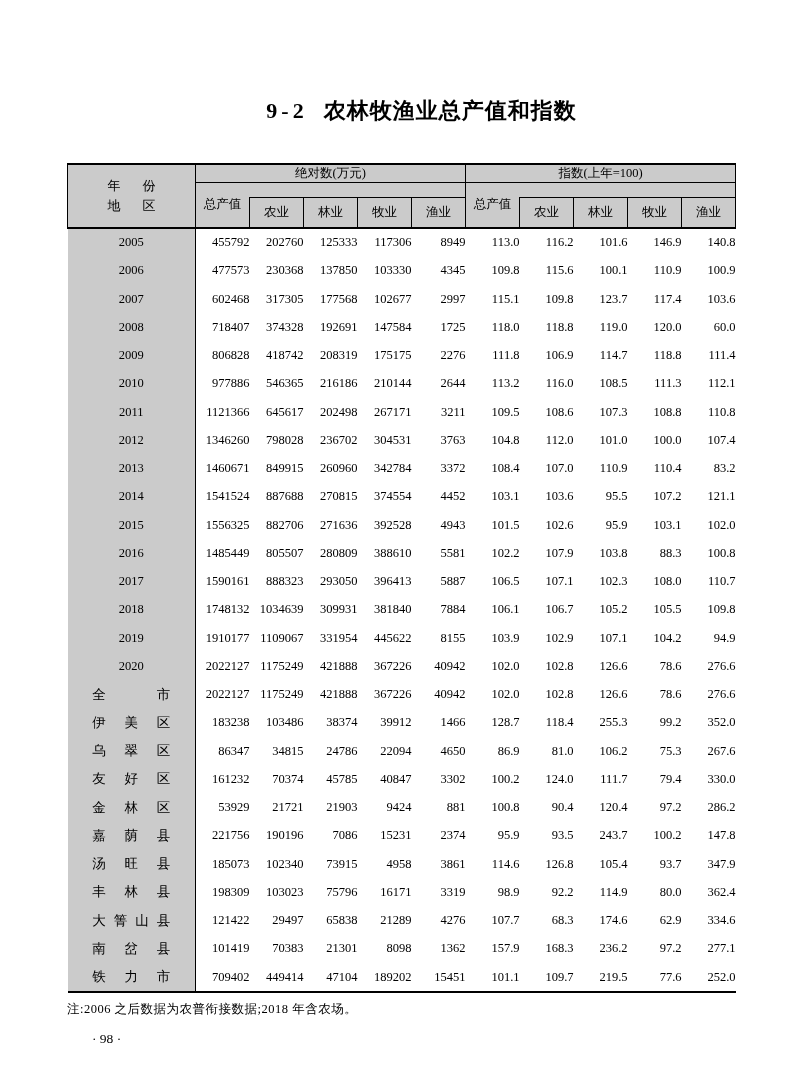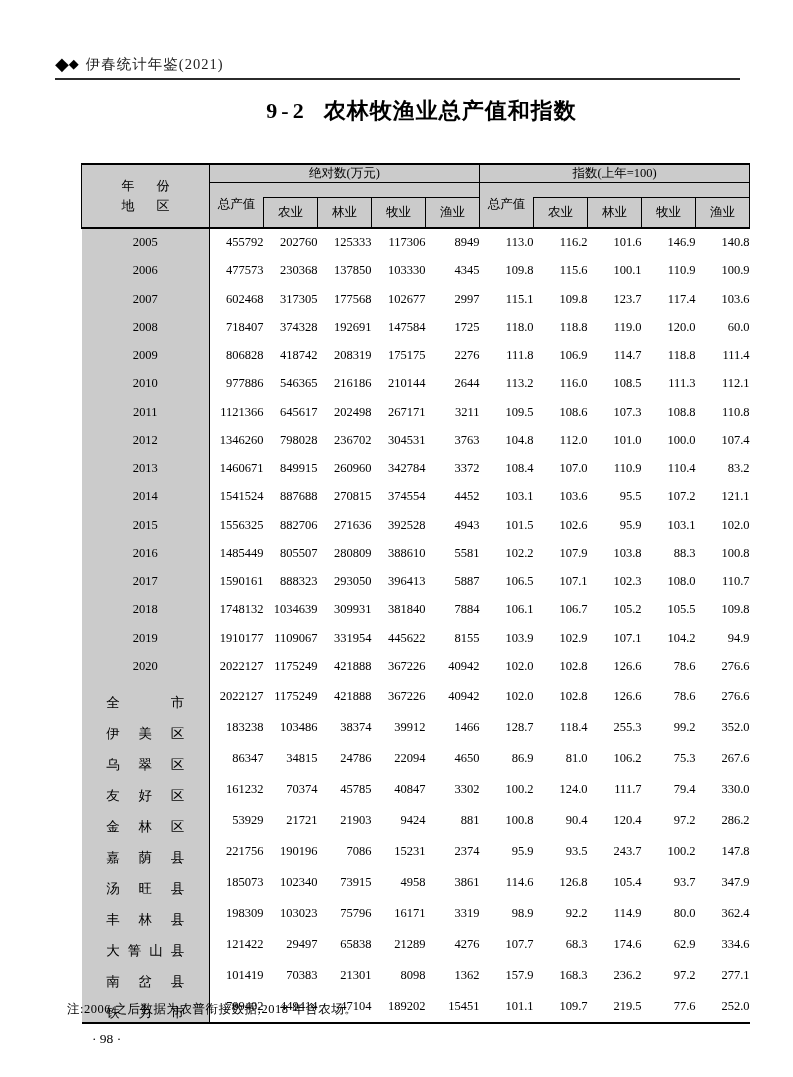--- a/index.html
+++ b/index.html
@@ -17,21 +17,21 @@
   .brandbar .d2 { font-size:13px; line-height:24px; vertical-align:bottom; margin-right:7px; }
   .brandbar .brand-text { font-size:14.5px; line-height:24px; color:#1c1c1c; letter-spacing:1px; }
   
   .page-title {
     position:absolute; top:96px; left:0; width:100%;
     text-align:center; font-weight:bold; font-size:22px;
     font-family:"Liberation Sans",sans-serif; letter-spacing:1px;margin-left:25px;
   }
   .page-title .tno { letter-spacing:4px; margin-right:16px; font-family:"Liberation Serif",serif; }
   
-  .yb-table-wrap { position:absolute; top:163px; left:81px; }
+  .yb-table-wrap { position:absolute; top:163px; left:67px; }
   table.yb { border-collapse:collapse; table-layout:fixed; width:668px; }
   table.yb th, table.yb td { padding:0; margin:0; }
   thead th {
     background:#cbcbcb; font-weight:normal; font-size:12.5px;
     text-align:center; vertical-align:middle;
   }
   tr.hr1 { height:18px; } tr.hr2 { height:15px;margin-left:36px; } tr.hr3 { height:30px; }
   .th-corner {
     border-top:2px solid #000; border-left:1px solid #000;
     border-right:1.5px solid #000; border-bottom:2px solid #000;
@@ -48,35 +48,32 @@
   .th-sub { border:1px solid #000; border-bottom:2px solid #000; }
   
   tbody td { height:28.25px; font-size:12.5px; vertical-align:middle; }
   td.rowhead {
     background:#cbcbcb; border-right:1.5px solid #000; text-align:center;
   }
   td.num { text-align:right; padding-right:8px; }
   tbody tr:last-child td { border-bottom:2px solid #000; }
   .region-label {
     display:inline-block; width:78px; font-size:13.5px;
-    text-align:justify; text-align-last:justify; white-space:nowrap;margin-top:13px;
+    text-align:justify; text-align-last:justify; white-space:nowrap;
   }
   .year-label { font-size:12.5px; }
   
   .footnote { position:absolute; top:1001px; left:67px; font-size:12.5px; letter-spacing:0.5px; }
   .page-number { position:absolute; top:1031px; left:92px; font-size:13.5px; }
 </style>
 </head>
 <body>
 
 <div class="page">
 
-  <div class="brandbar">
-    <span class="d1">◆</span><span class="d2">◆</span><span class="brand-text">伊春统计年鉴(2021)</span>
-  </div>
 
   <div class="page-title">
     <span class="tno">9-2</span><span>农林牧渔业总产值和指数</span>
   </div>
 
   <div class="yb-table-wrap">
     <table class="yb">
       <colgroup>
         <col style="width:128px">
         <col style="width:54px">

